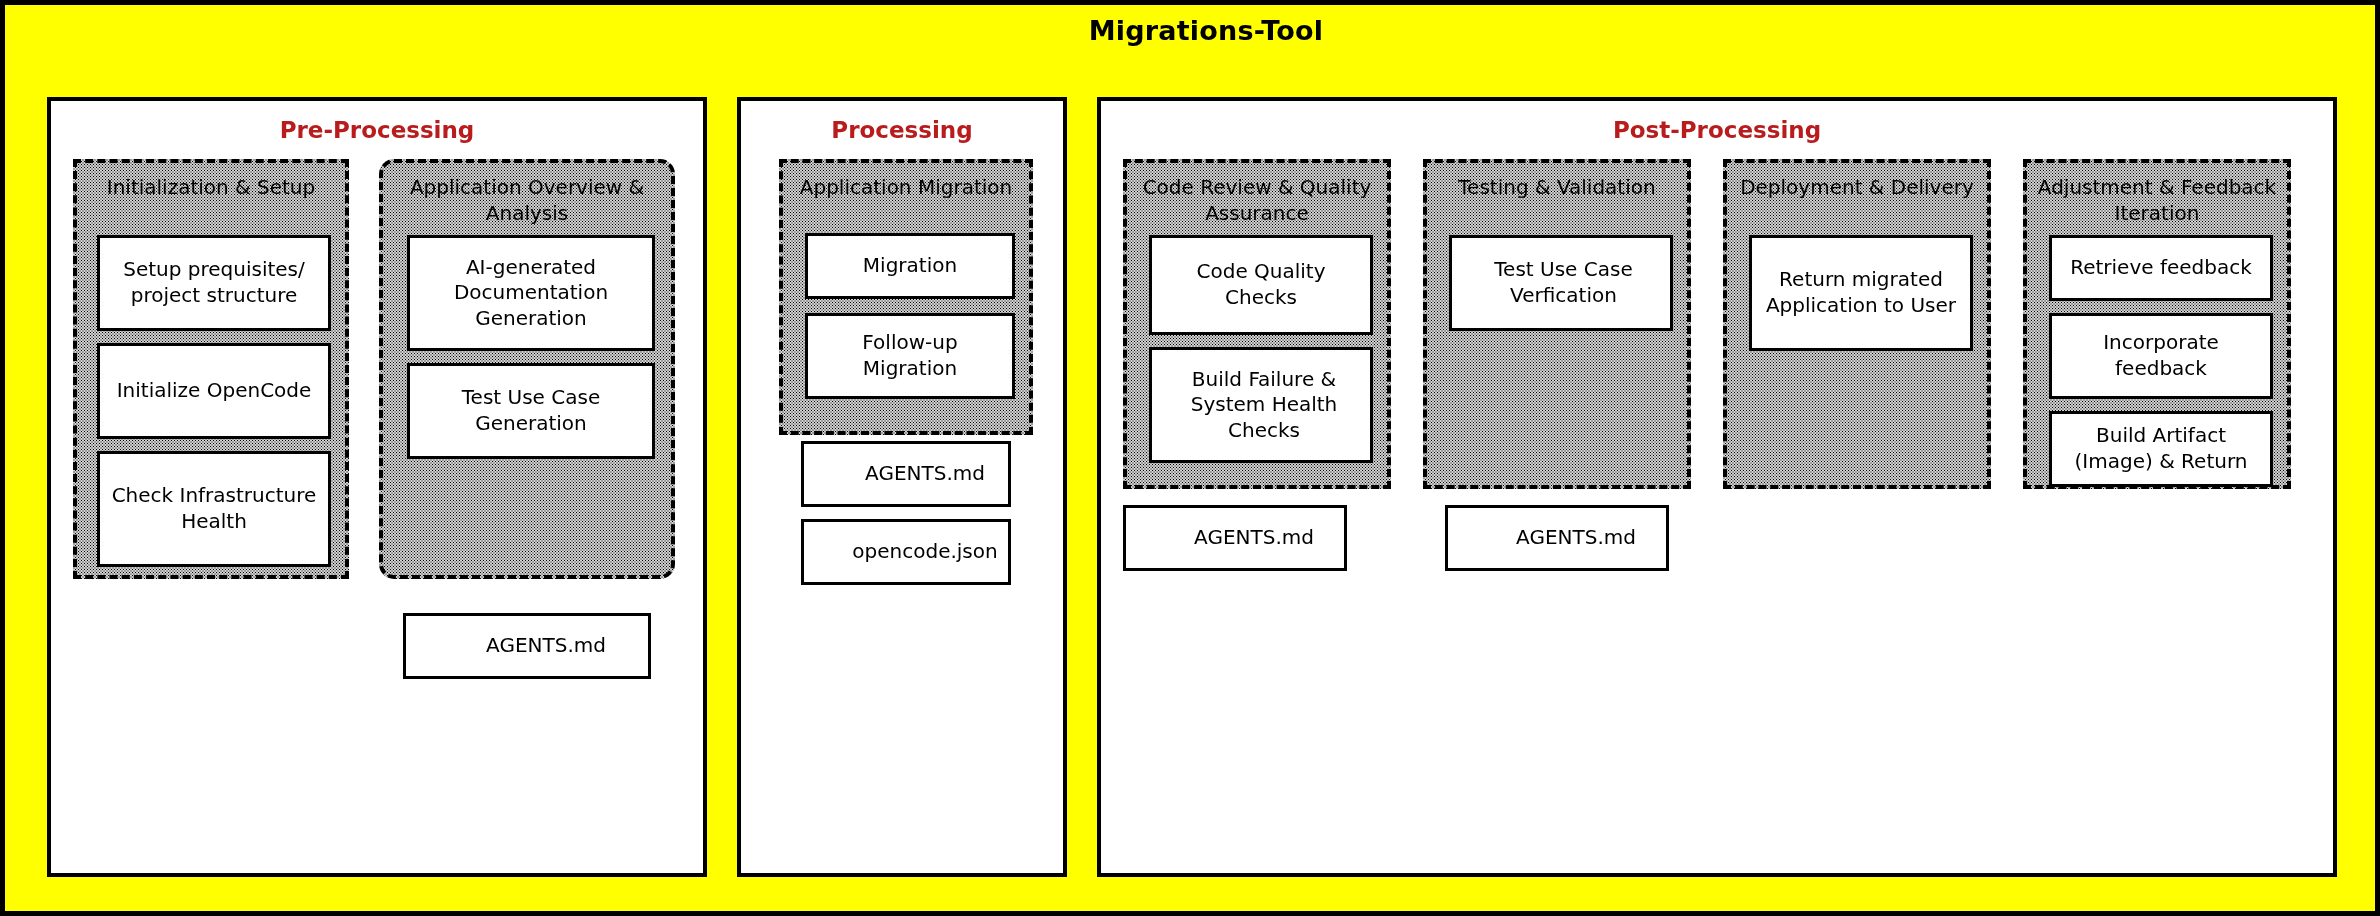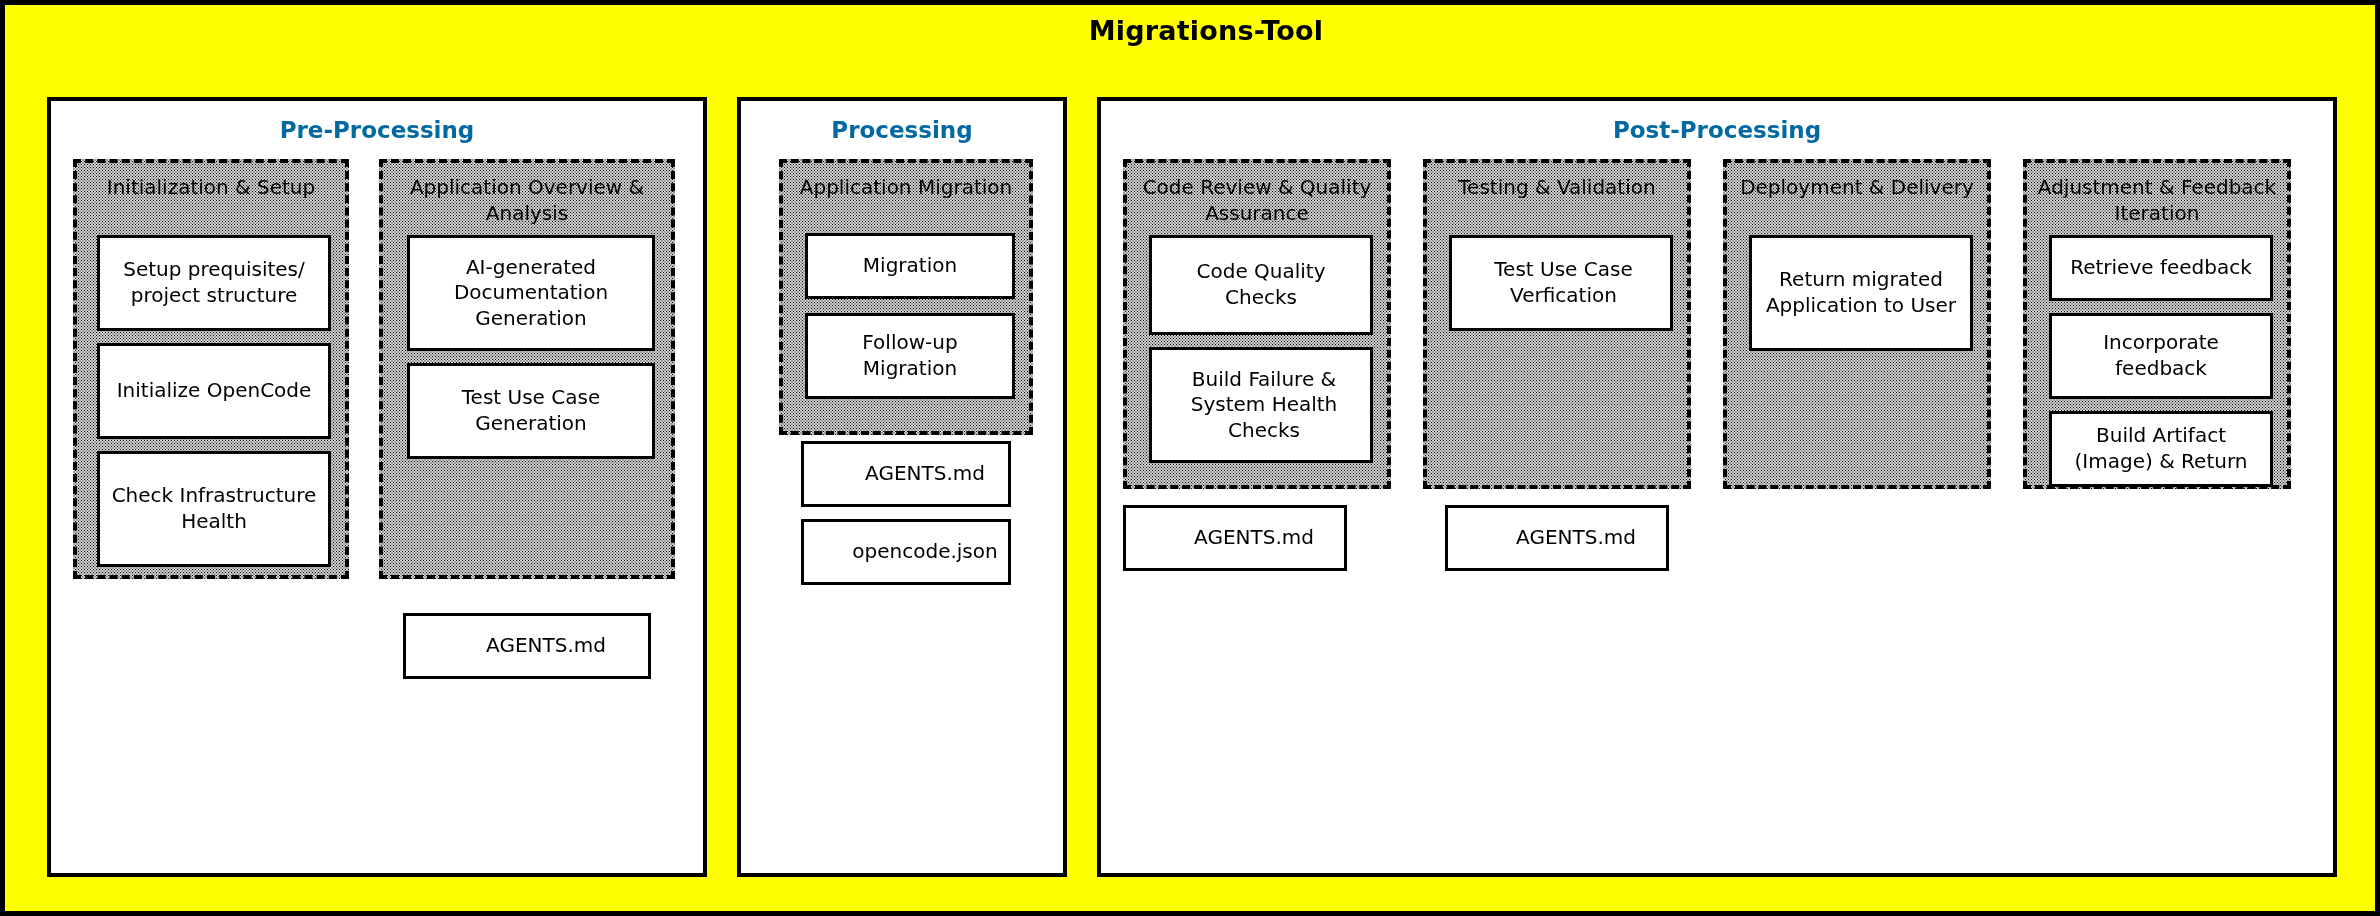--- a/index.html
+++ b/index.html
@@ -44,21 +44,21 @@
     box-sizing: border-box;
   }
   .phase-title {
     position: absolute;
     top: 16px;
     left: 0;
     width: 100%;
     text-align: center;
     font-size: 23px;
     font-weight: bold;
-    color: #0369a1;
+    color: #b91c1c;
   }
 
   
   #phase-pre   { left: 42px;   top: 92px;  width: 660px;  height: 780px; }
   #phase-proc  { left: 732px;  top: 92px;  width: 330px;  height: 780px; }
   #phase-post  { left: 1092px; top: 92px;  width: 1240px; height: 780px; }
 
   
   .group {
     position: absolute;
@@ -101,21 +101,21 @@
     font-size: 20px;
     padding-left: 44px;
   }
 
   
   #grp-init         { left: 22px;  top: 58px;  width: 276px; height: 420px; }
   #grp-init .n0     { left: 20px;  top: 72px;  width: 234px; height: 96px; }
   #grp-init .n1     { left: 20px;  top: 180px; width: 234px; height: 96px; }
   #grp-init .n2     { left: 20px;  top: 288px; width: 234px; height: 116px; }
 
-  #grp-appov        { left: 328px; top: 58px;  width: 296px; height: 420px; }
+  #grp-appov        { left: 328px; top: 58px;  width: 296px; height: 420px; border-radius: 15px; }
   #grp-appov .n0    { left: 24px;  top: 72px;  width: 248px; height: 116px; }
   #grp-appov .n1    { left: 24px;  top: 200px; width: 248px; height: 96px; }
   #grp-appov .n2    { left: 24px;  top: 308px; width: 248px; height: 96px; }
   #pre-agents       { left: 352px; top: 512px; width: 248px; height: 66px; }
 
   
   #grp-appmig       { left: 38px;  top: 58px;  width: 254px; height: 276px; }
   #grp-appmig .n0   { left: 22px;  top: 70px;  width: 210px; height: 66px; }
   #grp-appmig .n1   { left: 22px;  top: 150px; width: 210px; height: 86px; }
   #proc-agents      { left: 60px;  top: 340px; width: 210px; height: 66px; }

